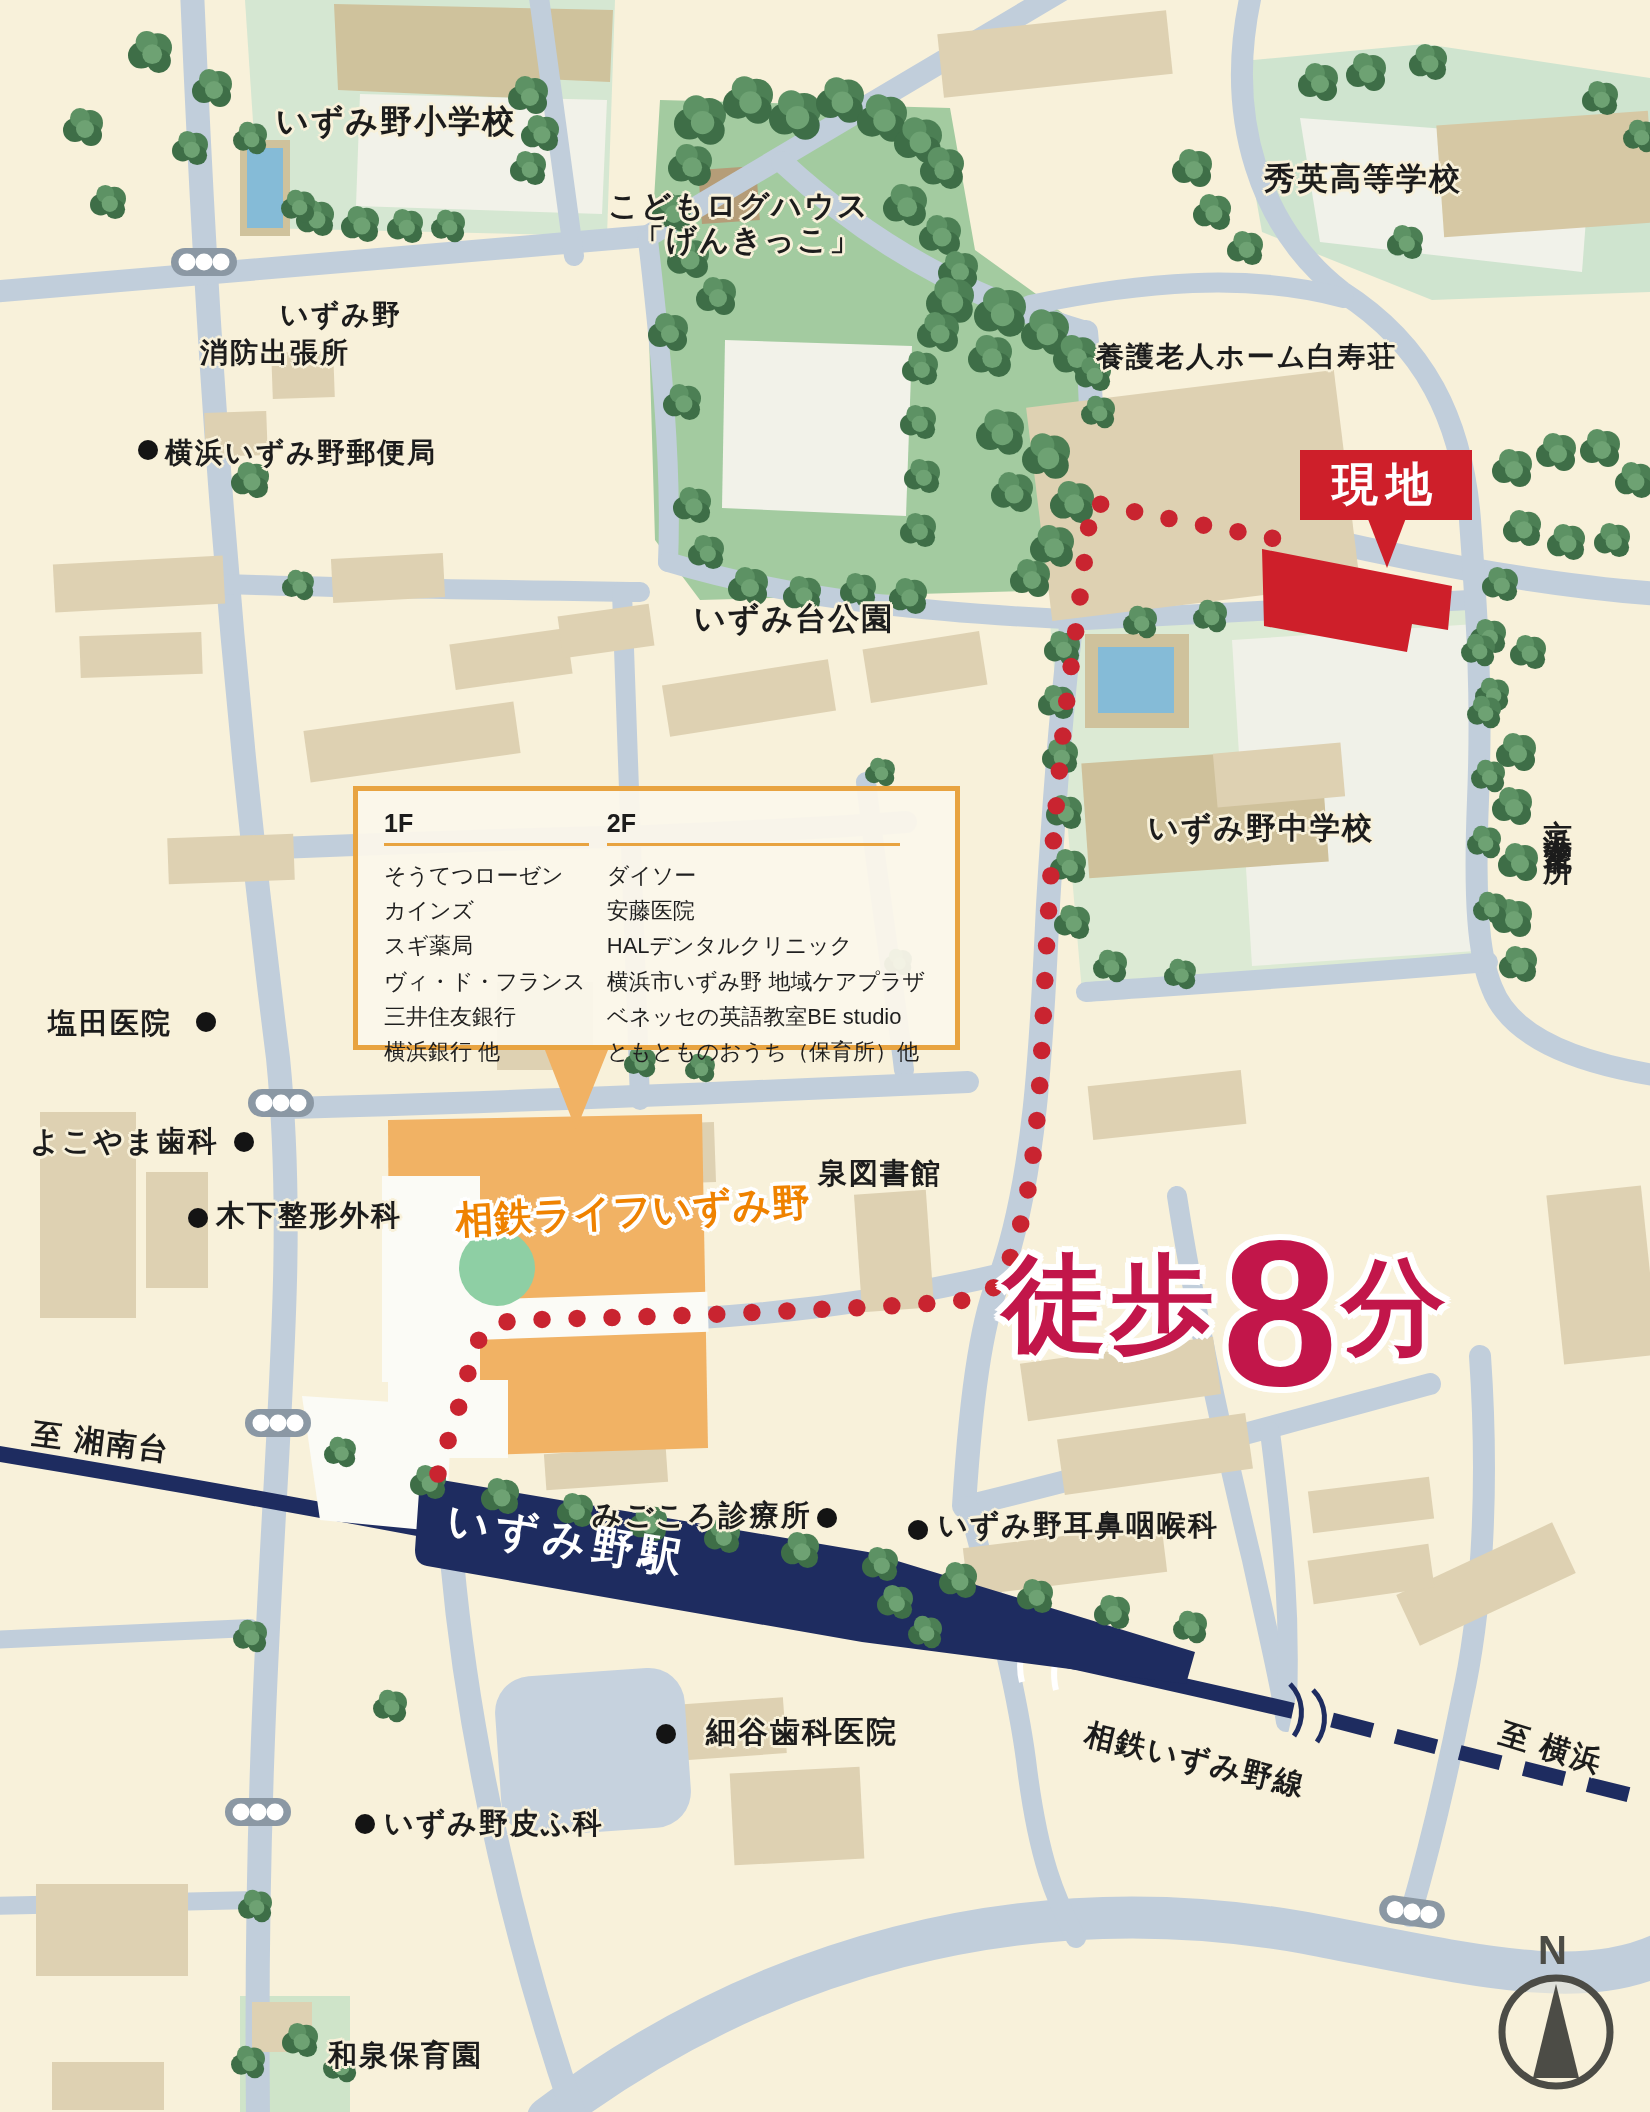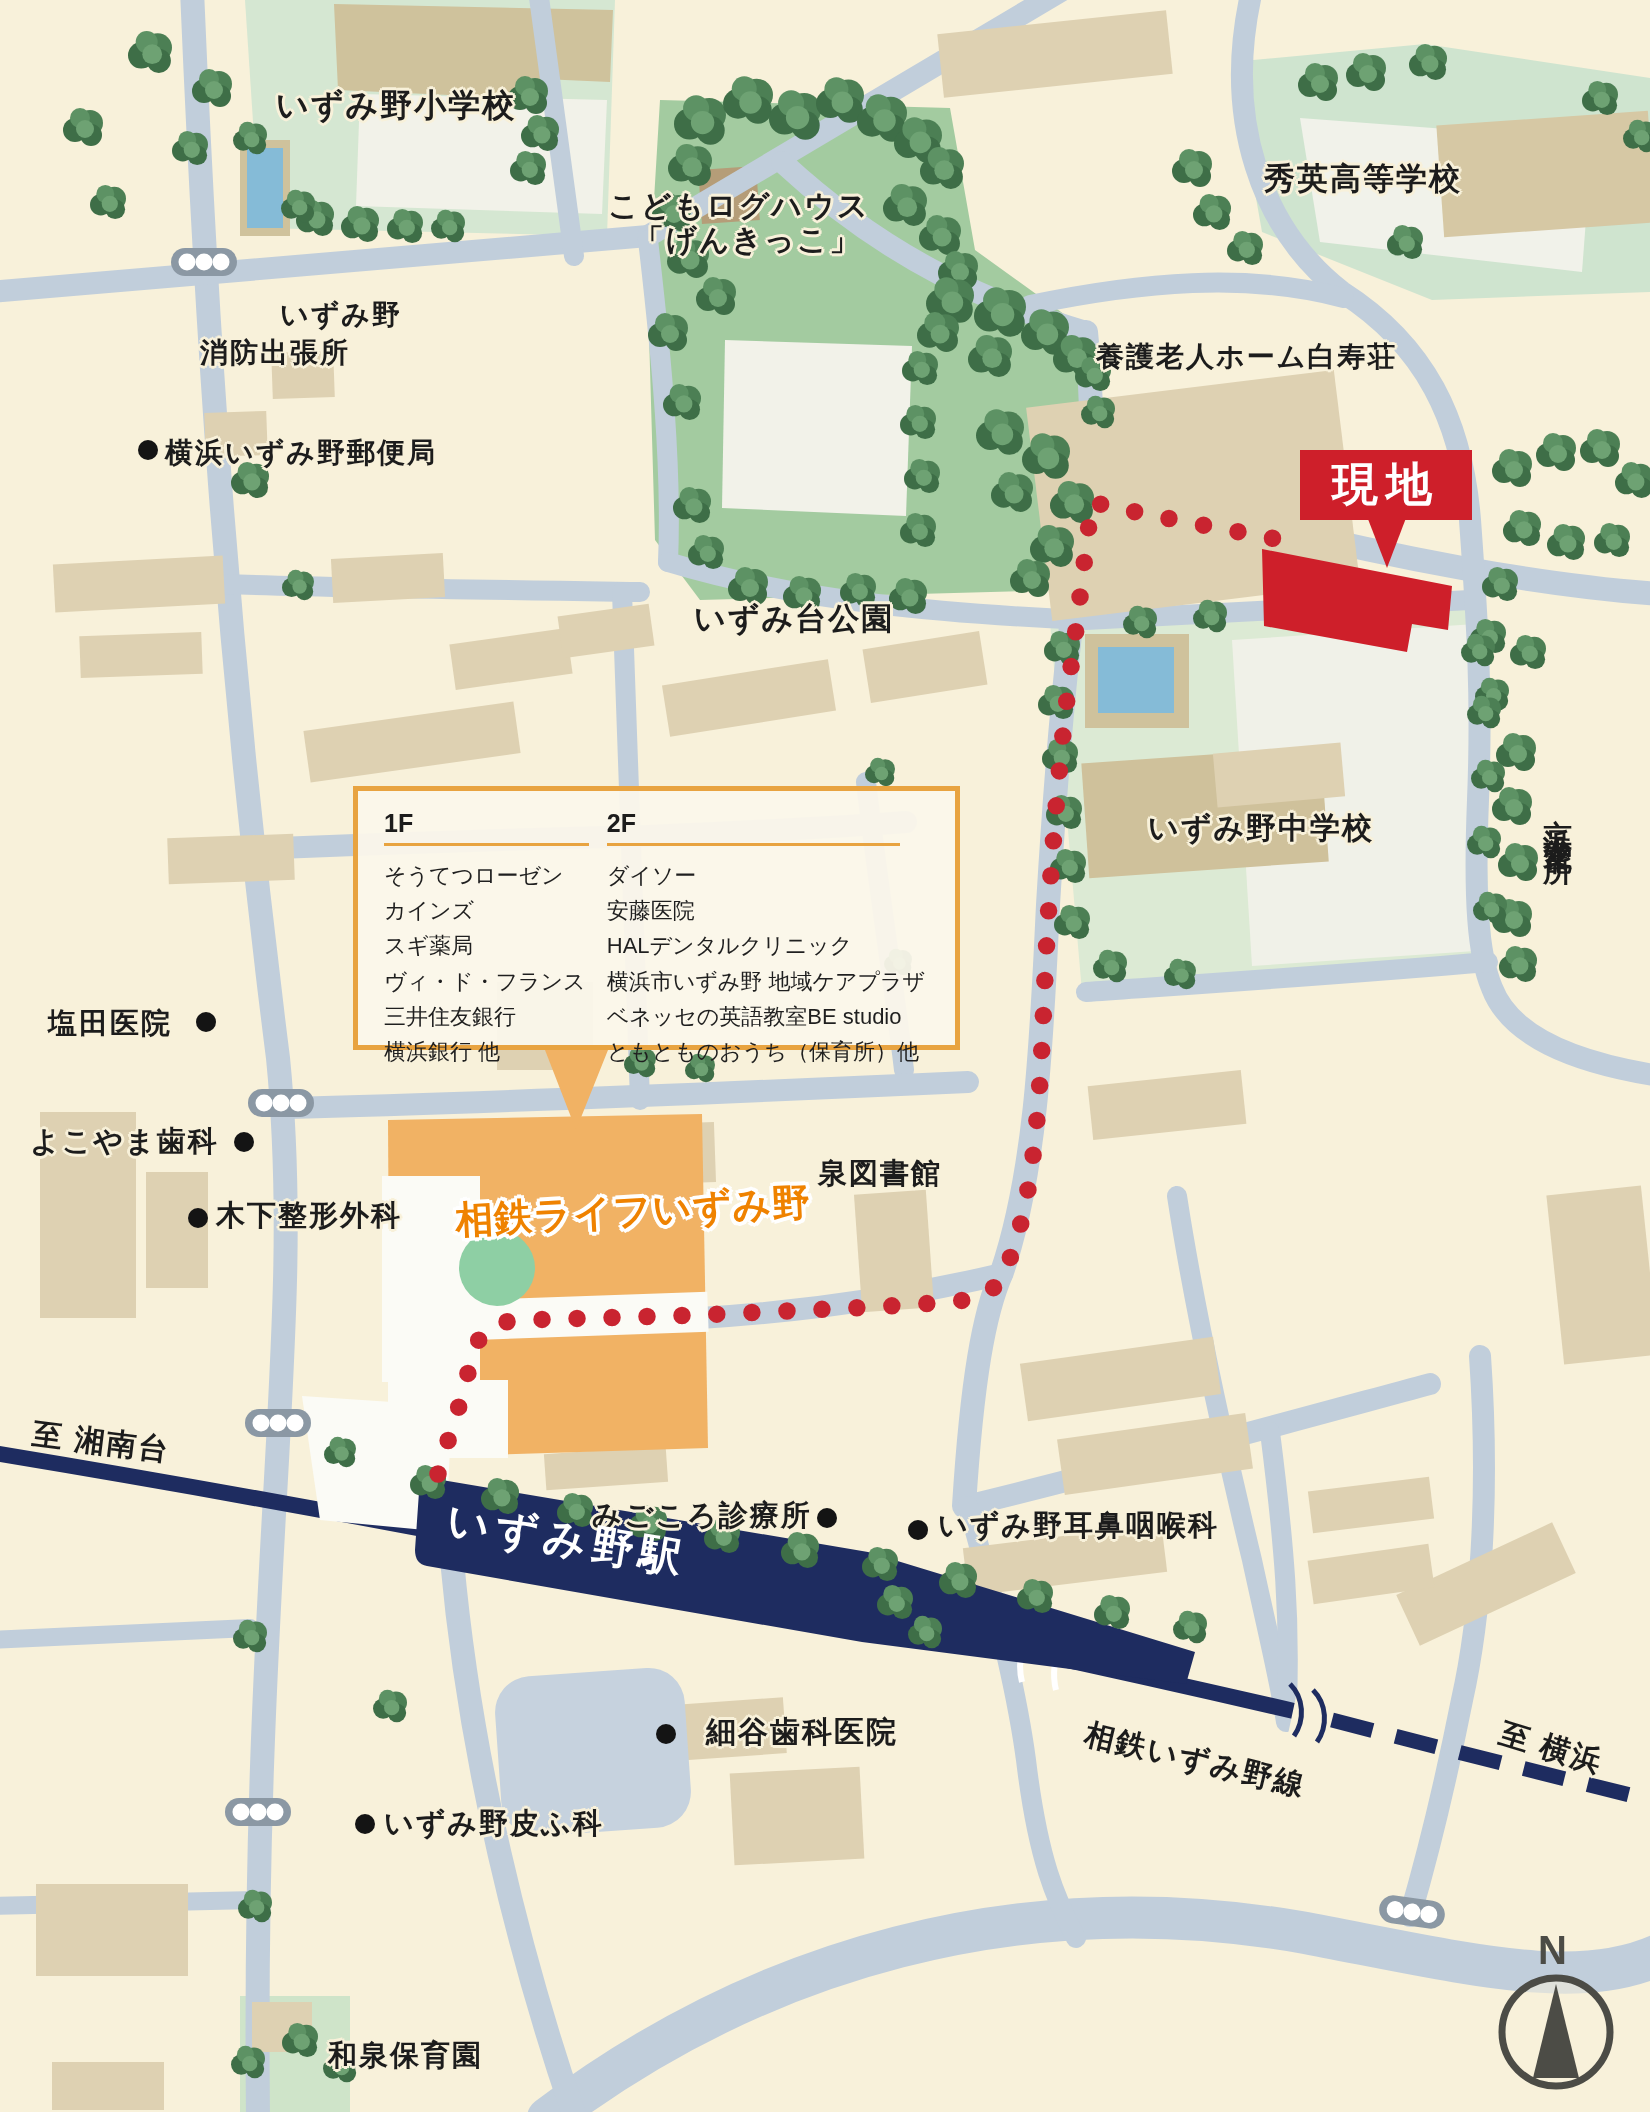--- a/index.html
+++ b/index.html
@@ -308,21 +308,21 @@
         <use href="#tlShape" transform="translate(258,1812) rotate(0)"></use>
         <use href="#tlShape" transform="translate(1412,1912) rotate(8)"></use>
       </g>
 
   <g>
     <circle cx="1556" cy="2032" r="54" fill="rgba(248,241,218,0.55)" stroke="#4c4c46" stroke-width="7"></circle>
     <polygon points="1556,1984 1533,2078 1579,2078" fill="#4c4c46"></polygon>
   </g>
 </svg>
 
-<div class="lbl" style="left:276px;top:84px;font-size:32px;">いずみ野小学校</div>
+<div class="lbl" style="left:276px;top:100px;font-size:32px;">いずみ野小学校</div>
 <div class="lbl" style="left:608px;top:186px;font-size:30px;font-family:Liberation Serif, serif;">こどもログハウス</div>
 <div class="lbl" style="left:634px;top:220px;font-size:30px;">「げんきっこ」</div>
 <div class="lbl" style="left:1264px;top:158px;font-size:31px;">秀英高等学校</div>
 <div class="lbl" style="left:232px;top:296px;font-size:28px;margin-left:48px;">いずみ野</div>
 <div class="lbl" style="left:200px;top:334px;font-size:28px;">消防出張所</div>
 <div class="pdot" style="left:138px;top:440px;"></div>
 <div class="lbl" style="left:165px;top:434px;font-size:28px;">横浜いずみ野郵便局</div>
 <div class="lbl" style="left:694px;top:598px;font-size:31px;">いずみ台公園</div>
 <div class="lbl" style="left:1096px;top:338px;font-size:28px;">養護老人ホーム白寿荘</div>
 <div class="lbl" style="left:1148px;top:808px;font-size:30px;">いずみ野中学校</div>
@@ -346,20 +346,25 @@
 <div class="lbl" style="left:1082px;top:1740px;font-size:30px;transform:rotate(13.5deg);">相鉄いずみ野線</div>
 <div class="lbl" style="left:1498px;top:1728px;font-size:30px;transform:rotate(17deg);">至 横浜</div>
 <div class="lbl" style="left:328px;top:2036px;font-size:29px;">和泉保育園</div>
 
 <div id="stationLbl">いずみ野駅</div>
 
 <div id="sotetsuLife">相鉄ライフいずみ野</div>
 
 <div id="siteBox">現地</div>
 
+<div id="walkTime">
+  <span class="walk-kanji">徒歩</span>
+  <span class="walk-num">8</span>
+  <span class="walk-unit">分</span>
+</div>
 
 <div id="tenantBox">
   <div class="tcol1">
     <div class="thead">1F</div>
     <div>
           <div class="titem">そうてつローゼン</div>
           <div class="titem">カインズ</div>
           <div class="titem">スギ薬局</div>
           <div class="titem">ヴィ・ド・フランス</div>
           <div class="titem">三井住友銀行</div>

